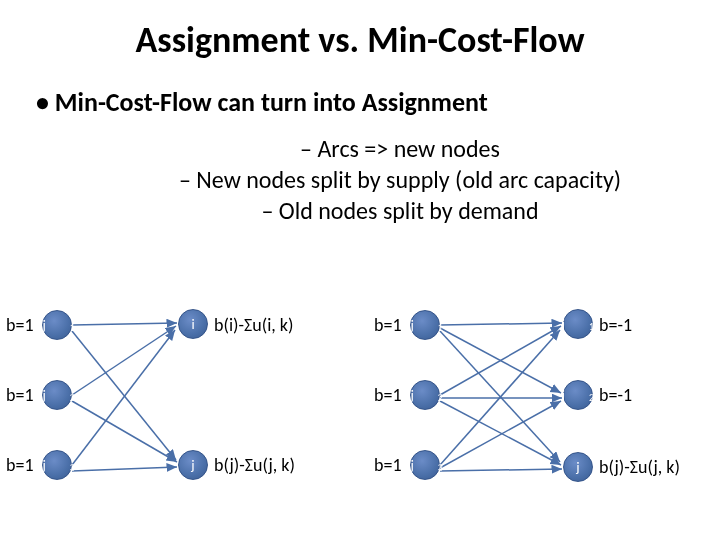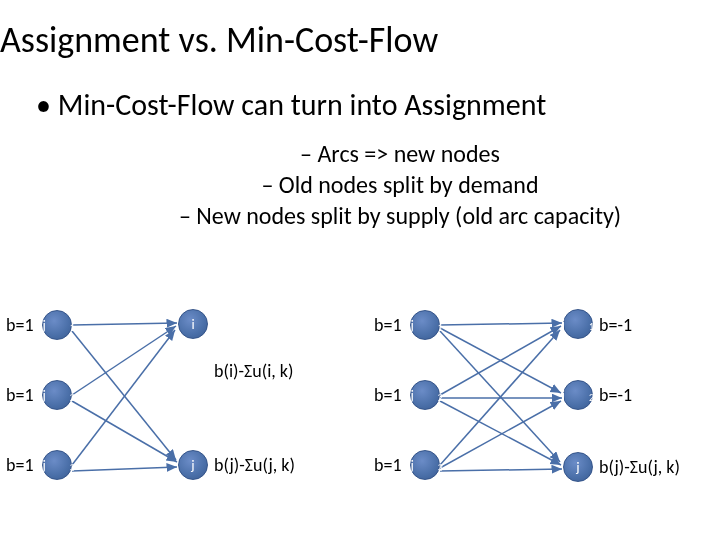--- a/index.html
+++ b/index.html
@@ -10,27 +10,29 @@
     background: #fff;
     font-family: Calibri, Arial, sans-serif;
     color: #000;
   }
   .slide {
     position: relative;
     width: 720px;
     height: 540px;
   }
   .title {
+    text-align: center;
     font-size: 36px;
-    font-weight: 400;
+    font-weight: 700;
     padding-top: 18px;
   }
   .bullet-main {
-    font-size: 30px;
+    font-size: 26px;
     margin: 24px 0 16px 36px;
+    font-weight: bold;
   }
   .bullet-main::before {
     content: "• ";
   }
   .bullet-sub {
     font-size: 24px;
     margin: 2px 0 0 80px;
     text-align: center;
   }
   .bullet-sub::before {
@@ -83,22 +85,22 @@
 </style>
 </head>
 <body>
 
 <div class="slide">
 
   <div class="title">Assignment vs. Min-Cost-Flow</div>
 
   <div class="bullet-main">Min-Cost-Flow can turn into Assignment</div>
   <div class="bullet-sub">Arcs  =&gt;  new nodes</div>
+  <div class="bullet-sub">New nodes split by supply (old arc capacity)</div>
   <div class="bullet-sub">Old nodes split by demand</div>
-  <div class="bullet-sub">New nodes split by supply (old arc capacity)</div>
 
   <div class="diagram">
 
     <svg class="edges">
       <defs>
         <marker id="ah" markerWidth="8" markerHeight="8" refX="7" refY="3" orient="auto">
           <path d="M0,0 L7,3 L0,6 Z" fill="#4a6fa8"></path>
         </marker>
       </defs>
 
@@ -134,21 +136,21 @@
 
     <div class="lbl" style="left:6px; top:164px;">b=1</div>
     <div class="node" style="left:42px; top:160px;">
       <span>ij</span>
         <sub>3</sub>
     </div>
 
     <div class="node" style="left:178px; top:19px;">
       <span>i</span>
     </div>
-    <div class="lbl" style="left:214px; top:24px;margin-top:46px;">b(i)-Σu(i, k)</div>
+    <div class="lbl" style="left:214px; top:24px;">b(i)-Σu(i, k)</div>
 
     <div class="node" style="left:178px; top:160px;">
       <span>j</span>
     </div>
     <div class="lbl" style="left:214px; top:164px;">b(j)-Σu(j, k)</div>
 
     <div class="lbl" style="left:374px; top:24px;">b=1</div>
     <div class="node" style="left:410px; top:20px;">
       <span>ij</span>
         <sub>1</sub>

